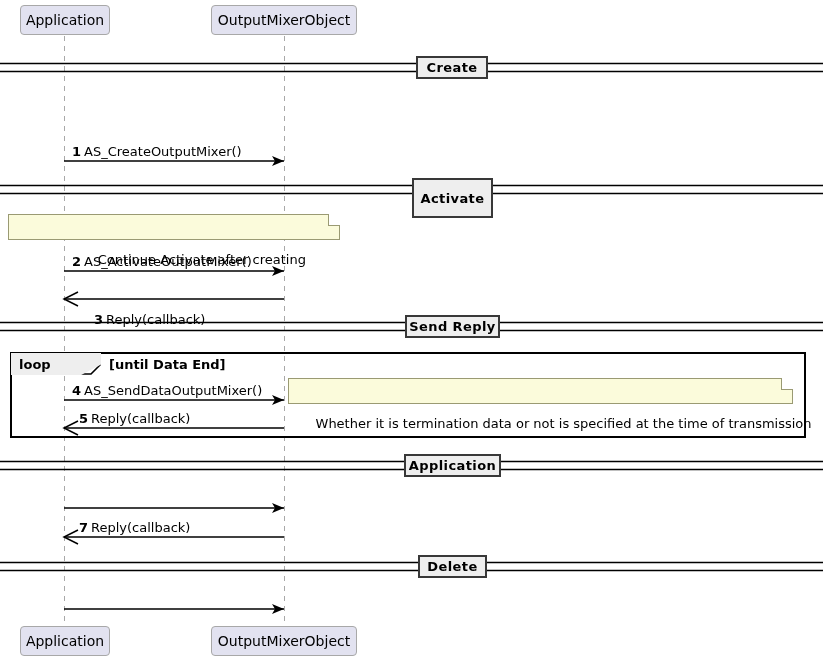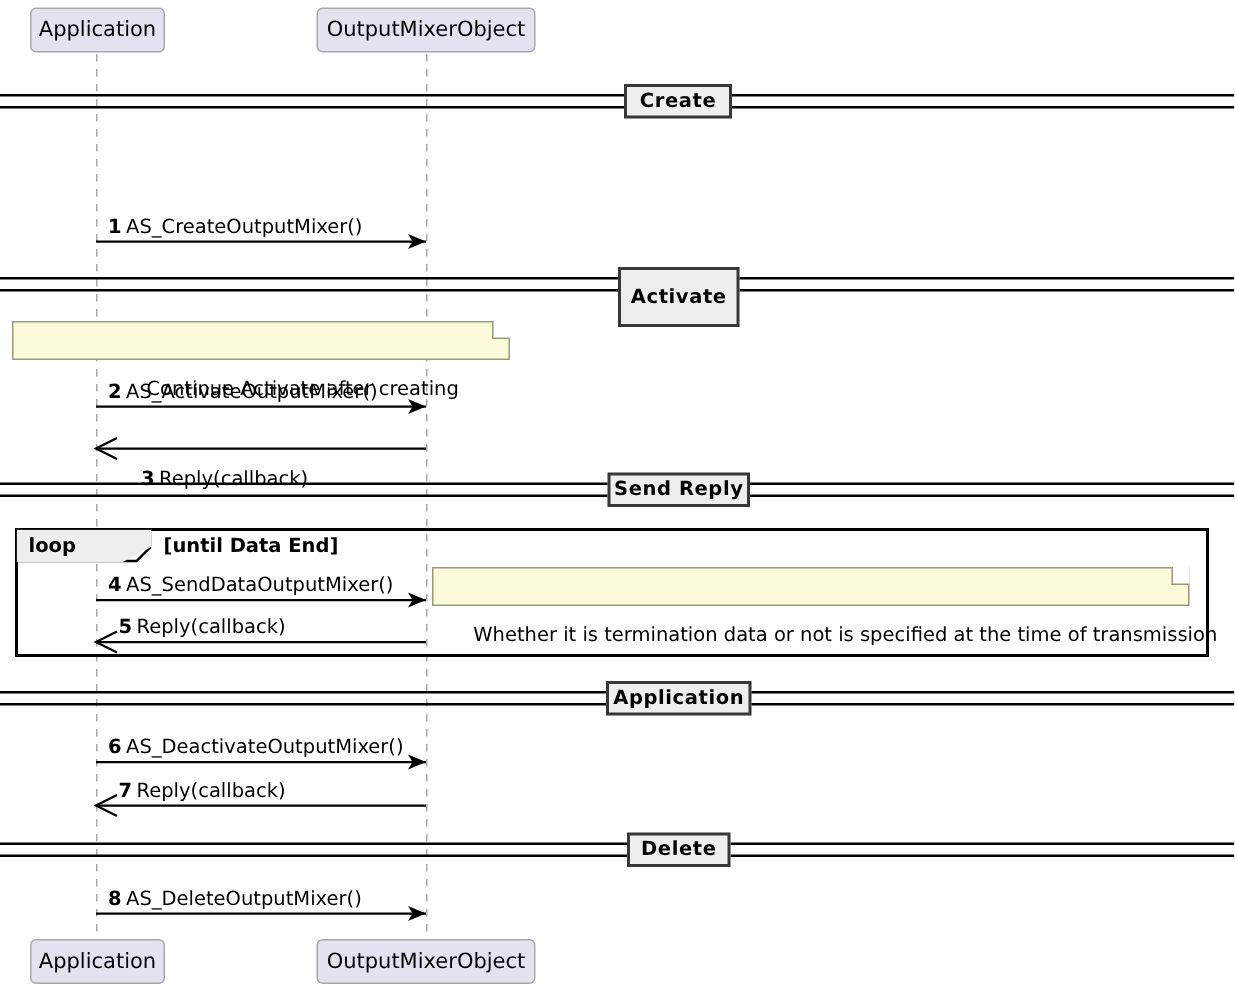--- a/index.html
+++ b/index.html
@@ -268,25 +268,19 @@
   </div>
 
   <div class="msg-label" style="left:72px; top:384px;">
     <span class="seq">4</span><span>AS_SendDataOutputMixer()</span>
   </div>
 
   <div class="msg-label" style="left:79px; top:412px;">
     <span class="seq">5</span><span>Reply(callback)</span>
   </div>
 
-  <div class="msg-label" style="left:72px; top:492px;">
-    <span class="seq">6</span><span>AS_DeactivateOutputMixer()</span>
-  </div>
 
   <div class="msg-label" style="left:79px; top:521px;">
     <span class="seq">7</span><span>Reply(callback)</span>
   </div>
 
-  <div class="msg-label" style="left:72px; top:593px;">
-    <span class="seq">8</span><span>AS_DeleteOutputMixer()</span>
-  </div>
 
 </div>
 
 </body></html>

